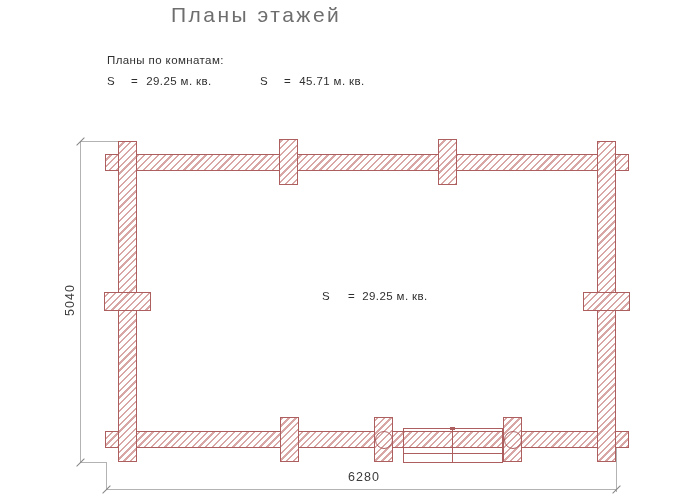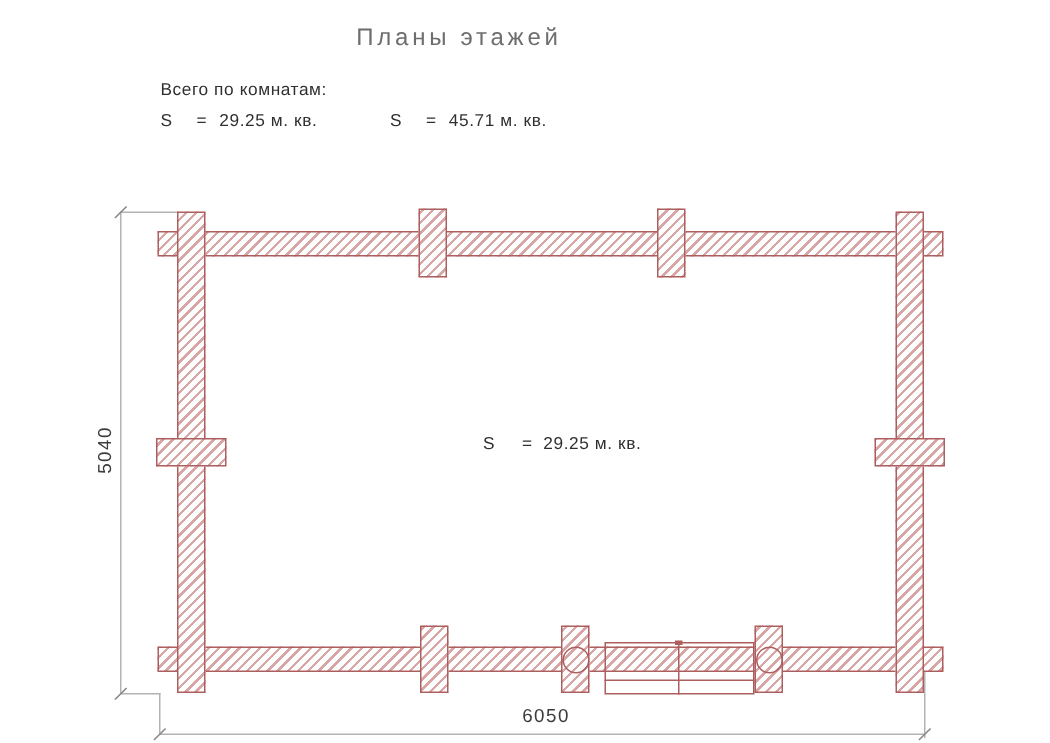--- a/index.html
+++ b/index.html
@@ -9,22 +9,22 @@
     --dimension-text:#3c3c3c;
     --title-text:#6e6e6e;
     --body-text:#2f2f2f;
     --background:#ffffff;
   }
   *{margin:0;padding:0;box-sizing:border-box;}
   body{background:var(--background);font-family:"Liberation Sans",sans-serif;}
   .canvas{position:relative;width:700px;height:495px;background:var(--background);overflow:hidden;}
 
   
-  .title{position:absolute;left:171px;top:17px;width:270px;text-align:center;
-         font-size:16px;font-weight:300;letter-spacing:2.5px;color:var(--title-text);}
+  .title{position:absolute;left:171px;top:3px;width:270px;
+         font-size:21px;font-weight:300;letter-spacing:2.5px;color:var(--title-text);}
   .summary-heading{position:absolute;left:107px;top:54px;font-size:11.5px;
          letter-spacing:.4px;color:var(--body-text);}
   .area-entry{position:absolute;top:75px;font-size:11.5px;letter-spacing:.4px;
          color:var(--body-text);white-space:nowrap;}
   .area-entry .eq{margin-left:16px;}
   .area-entry .val{margin-left:8px;}
   .room-label{position:absolute;left:322px;top:290px;font-size:11.5px;
          letter-spacing:.4px;color:var(--body-text);white-space:nowrap;}
   .room-label .eq{margin-left:18px;}
   .room-label .val{margin-left:7px;}
@@ -62,21 +62,21 @@
   .dim-label{position:absolute;font-size:12.5px;letter-spacing:1px;color:var(--dimension-text);white-space:nowrap;}
   .dim-label-h{left:364px;top:477px;transform:translate(-50%,-50%);}
   .dim-label-v{left:70px;top:300px;transform:translate(-50%,-50%) rotate(-90deg);}
 </style>
 </head>
 <body>
 
 <div class="canvas">
 
   <div class="title">Планы этажей</div>
-  <div class="summary-heading">Всего по комнатам:</div>
+  <div class="summary-heading">Планы по комнатам:</div>
 
   <div class="area-entry" style="left:107px">
     <span class="sym">S</span><span class="eq">=</span><span class="val">29.25 м. кв.</span>
   </div>
   <div class="area-entry" style="left:260px">
     <span class="sym">S</span><span class="eq">=</span><span class="val">45.71 м. кв.</span>
   </div>
 
   <div class="wall wall-top"></div>
   <div class="wall wall-bottom"></div>
@@ -109,15 +109,15 @@
   <div class="dim dim-h"></div>
   <div class="dim dim-h-ext-l"></div>
   <div class="dim dim-h-ext-r"></div>
 
   <div class="tick" style="left:74.5px;top:141px"></div>
   <div class="tick" style="left:74.5px;top:462px"></div>
   <div class="tick" style="left:100.5px;top:489px"></div>
   <div class="tick" style="left:610.5px;top:489px"></div>
 
   <div class="dim-label dim-label-v">5040</div>
-  <div class="dim-label dim-label-h">6050</div>
+  <div class="dim-label dim-label-h">6280</div>
 
 </div>
 
 </body></html>

